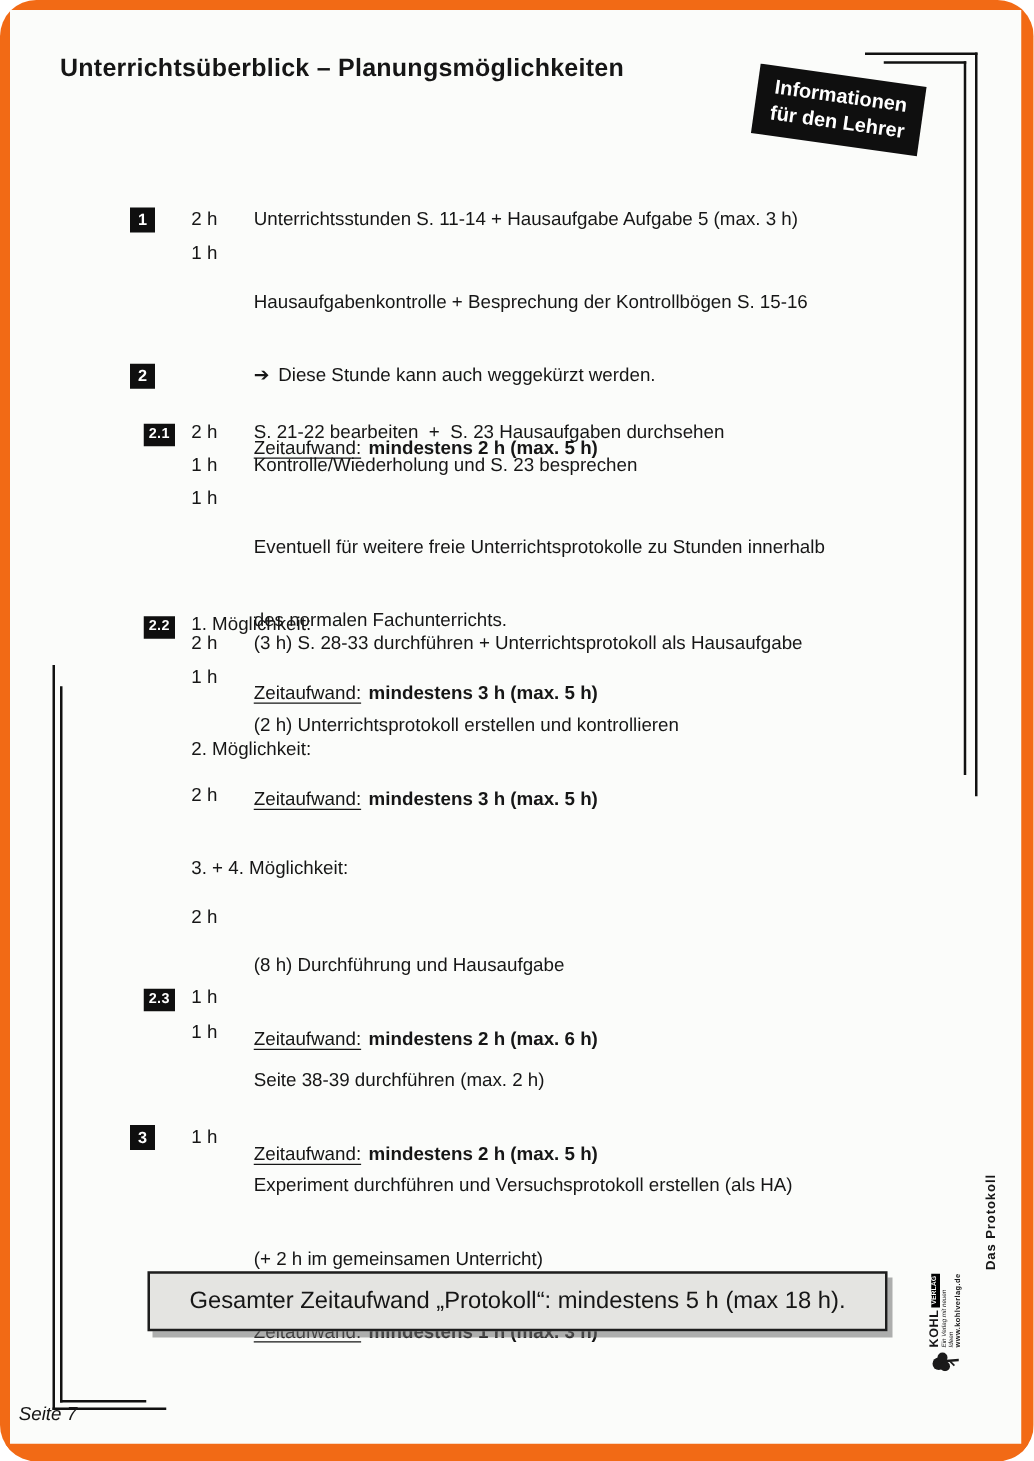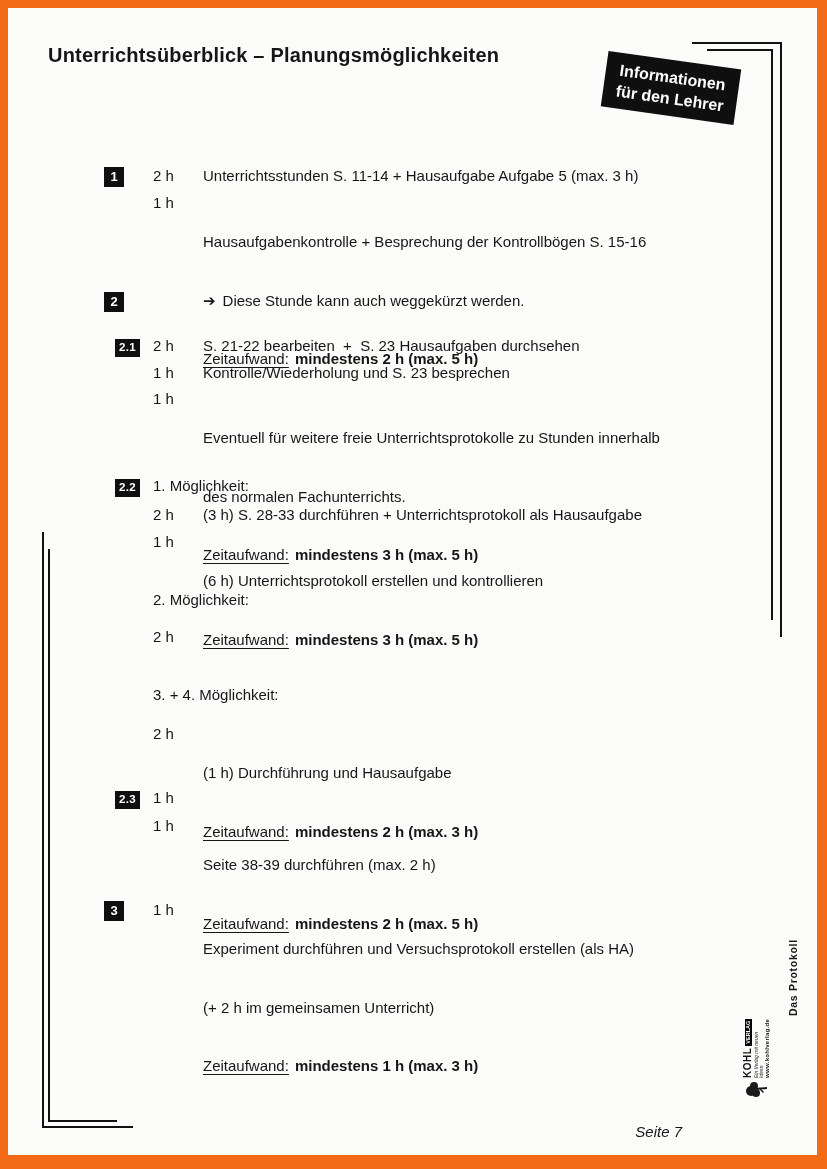--- a/index.html
+++ b/index.html
@@ -3,21 +3,21 @@
 <meta charset="utf-8">
 <style>
   :root{
     --orange:#F26A15;
     --ink:#161616;
     --badge:#0f0f0f;
     --boxgray:#E4E4E1;
   }
   *{margin:0;padding:0;box-sizing:border-box;}
   body{background:#fff;font-family:"Liberation Sans","DejaVu Sans",sans-serif;color:var(--ink);}
-  .canvas{position:relative;width:827px;height:1169px;background:#FBFCFA;overflow:hidden;}
+  .canvas{position:relative;width:827px;height:1169px;background:#FBFCFA;overflow:hidden;border-radius:29px;}
 
   
   .edge{position:absolute;background:var(--orange);}
   .edge.top{left:0;top:0;width:827px;height:8px;}
   .edge.left{left:0;top:0;width:8px;height:1169px;}
   .edge.right{left:817px;top:0;width:10px;height:1169px;}
   .edge.bottom{left:0;top:1155px;width:827px;height:14px;}
 
   .title{position:absolute;left:48px;top:44px;font-size:20px;font-weight:bold;letter-spacing:0.2px;}
 
@@ -47,22 +47,22 @@
   .za-val{margin-left:6px;font-weight:bold;}
   .ibadge{display:inline-block;background:var(--badge);color:#fff;font-weight:bold;font-size:11px;
     line-height:1;padding:3px 4px;margin:0 8px;vertical-align:1px;letter-spacing:0.3px;}
   .arrow{font-weight:bold;margin-right:7px;}
 
   
   .total-box{position:absolute;left:118px;top:1017px;width:592px;height:48px;background:var(--boxgray);
     border:2px solid #1d1d1d;box-shadow:4px 5px 0 rgba(110,110,110,0.55);
     display:flex;align-items:center;justify-content:center;font-size:19px;}
 
-  .footer-page{position:absolute;left:0;top:1123px;width:682px;text-align:right;
-    font-style:italic;font-size:15px;}
+  .footer-page{position:absolute;left:0;top:1123px;width:682px;text-align:left;
+    font-style:italic;font-size:15px;padding-left:15px;}
 
   
   .side-imprint{position:absolute;left:756px;top:1016px;width:330px;
     transform:rotate(-90deg);transform-origin:0 0;
     font-weight:bold;font-size:10.5px;line-height:15px;letter-spacing:0.7px;white-space:pre;}
 
   
   .logo{position:absolute;left:736px;top:1097px;width:74px;height:42px;
     transform:rotate(-90deg);transform-origin:0 0;display:flex;align-items:center;gap:3px;}
   .logo svg{flex:0 0 auto;}
@@ -131,36 +131,36 @@
   <div class="row" style="top:389px">
     <div class="bcell"></div>
     <div class="tcell">1 h</div>
     <div class="txt">
       <div>Eventuell für weitere freie Unterrichtsprotokolle zu Stunden innerhalb</div>
       <div>des normalen Fachunterrichts.</div>
       <div><span class="za-label">Zeitaufwand:</span><span class="za-val">mindestens 3 h (max. 5 h)</span></div>
     </div>
   </div>
 
-  <div class="row" style="top:476px">
+  <div class="row" style="top:490px">
     <div class="bcell"><span class="badge-sub">2.2</span></div>
     <div class="heading">1. Möglichkeit:</div>
   </div>
 
   <div class="row" style="top:505px">
     <div class="bcell"></div>
     <div class="tcell">2 h</div>
     <div class="txt">(3 h) S. 28-33 durchführen + Unterrichtsprotokoll als Hausaufgabe</div>
   </div>
 
   <div class="row" style="top:532px">
     <div class="bcell"></div>
     <div class="tcell">1 h</div>
     <div class="txt">
-      <div>(6 h) Unterrichtsprotokoll erstellen und kontrollieren</div>
+      <div>(2 h) Unterrichtsprotokoll erstellen und kontrollieren</div>
       <div><span class="za-label">Zeitaufwand:</span><span class="za-val">mindestens 3 h (max. 5 h)</span></div>
     </div>
   </div>
 
   <div class="row" style="top:590px">
     <div class="bcell"></div>
     <div class="heading">2. Möglichkeit:</div>
   </div>
 
   <div class="row" style="top:627px">
@@ -170,22 +170,22 @@
 
   <div class="row" style="top:685px">
     <div class="bcell"></div>
     <div class="heading">3. + 4. Möglichkeit:</div>
   </div>
 
   <div class="row" style="top:724px">
     <div class="bcell"></div>
     <div class="tcell">2 h</div>
     <div class="txt">
-      <div>(1 h) Durchführung und Hausaufgabe</div>
-      <div><span class="za-label">Zeitaufwand:</span><span class="za-val">mindestens 2 h (max. 3 h)</span></div>
+      <div>(8 h) Durchführung und Hausaufgabe</div>
+      <div><span class="za-label">Zeitaufwand:</span><span class="za-val">mindestens 2 h (max. 6 h)</span></div>
     </div>
   </div>
 
   <div class="row" style="top:788px">
     <div class="bcell"><span class="badge-sub">2.3</span></div>
     <div class="tcell">1 h</div>
   </div>
 
   <div class="row" style="top:816px">
     <div class="bcell"></div>
@@ -199,20 +199,23 @@
   <div class="row" style="top:900px">
     <div class="bcell"><span class="badge-main">3</span></div>
     <div class="tcell">1 h</div>
     <div class="txt">
       <div>Experiment durchführen und Versuchsprotokoll erstellen (als HA)</div>
       <div>(+ 2 h im gemeinsamen Unterricht)</div>
       <div><span class="za-label">Zeitaufwand:</span><span class="za-val">mindestens 1 h (max. 3 h)</span></div>
     </div>
   </div>
 
+  <div class="total-box">
+    <span>Gesamter Zeitaufwand „Protokoll“: mindestens 5 h (max 18 h).</span>
+  </div>
 
   <div class="footer-page">Seite 7</div>
 
   <div class="side-imprint">
     <div>Das Protokoll</div>
     
   </div>
 
   <div class="logo">
     <svg width="16" height="24" viewBox="0 0 16 24">

